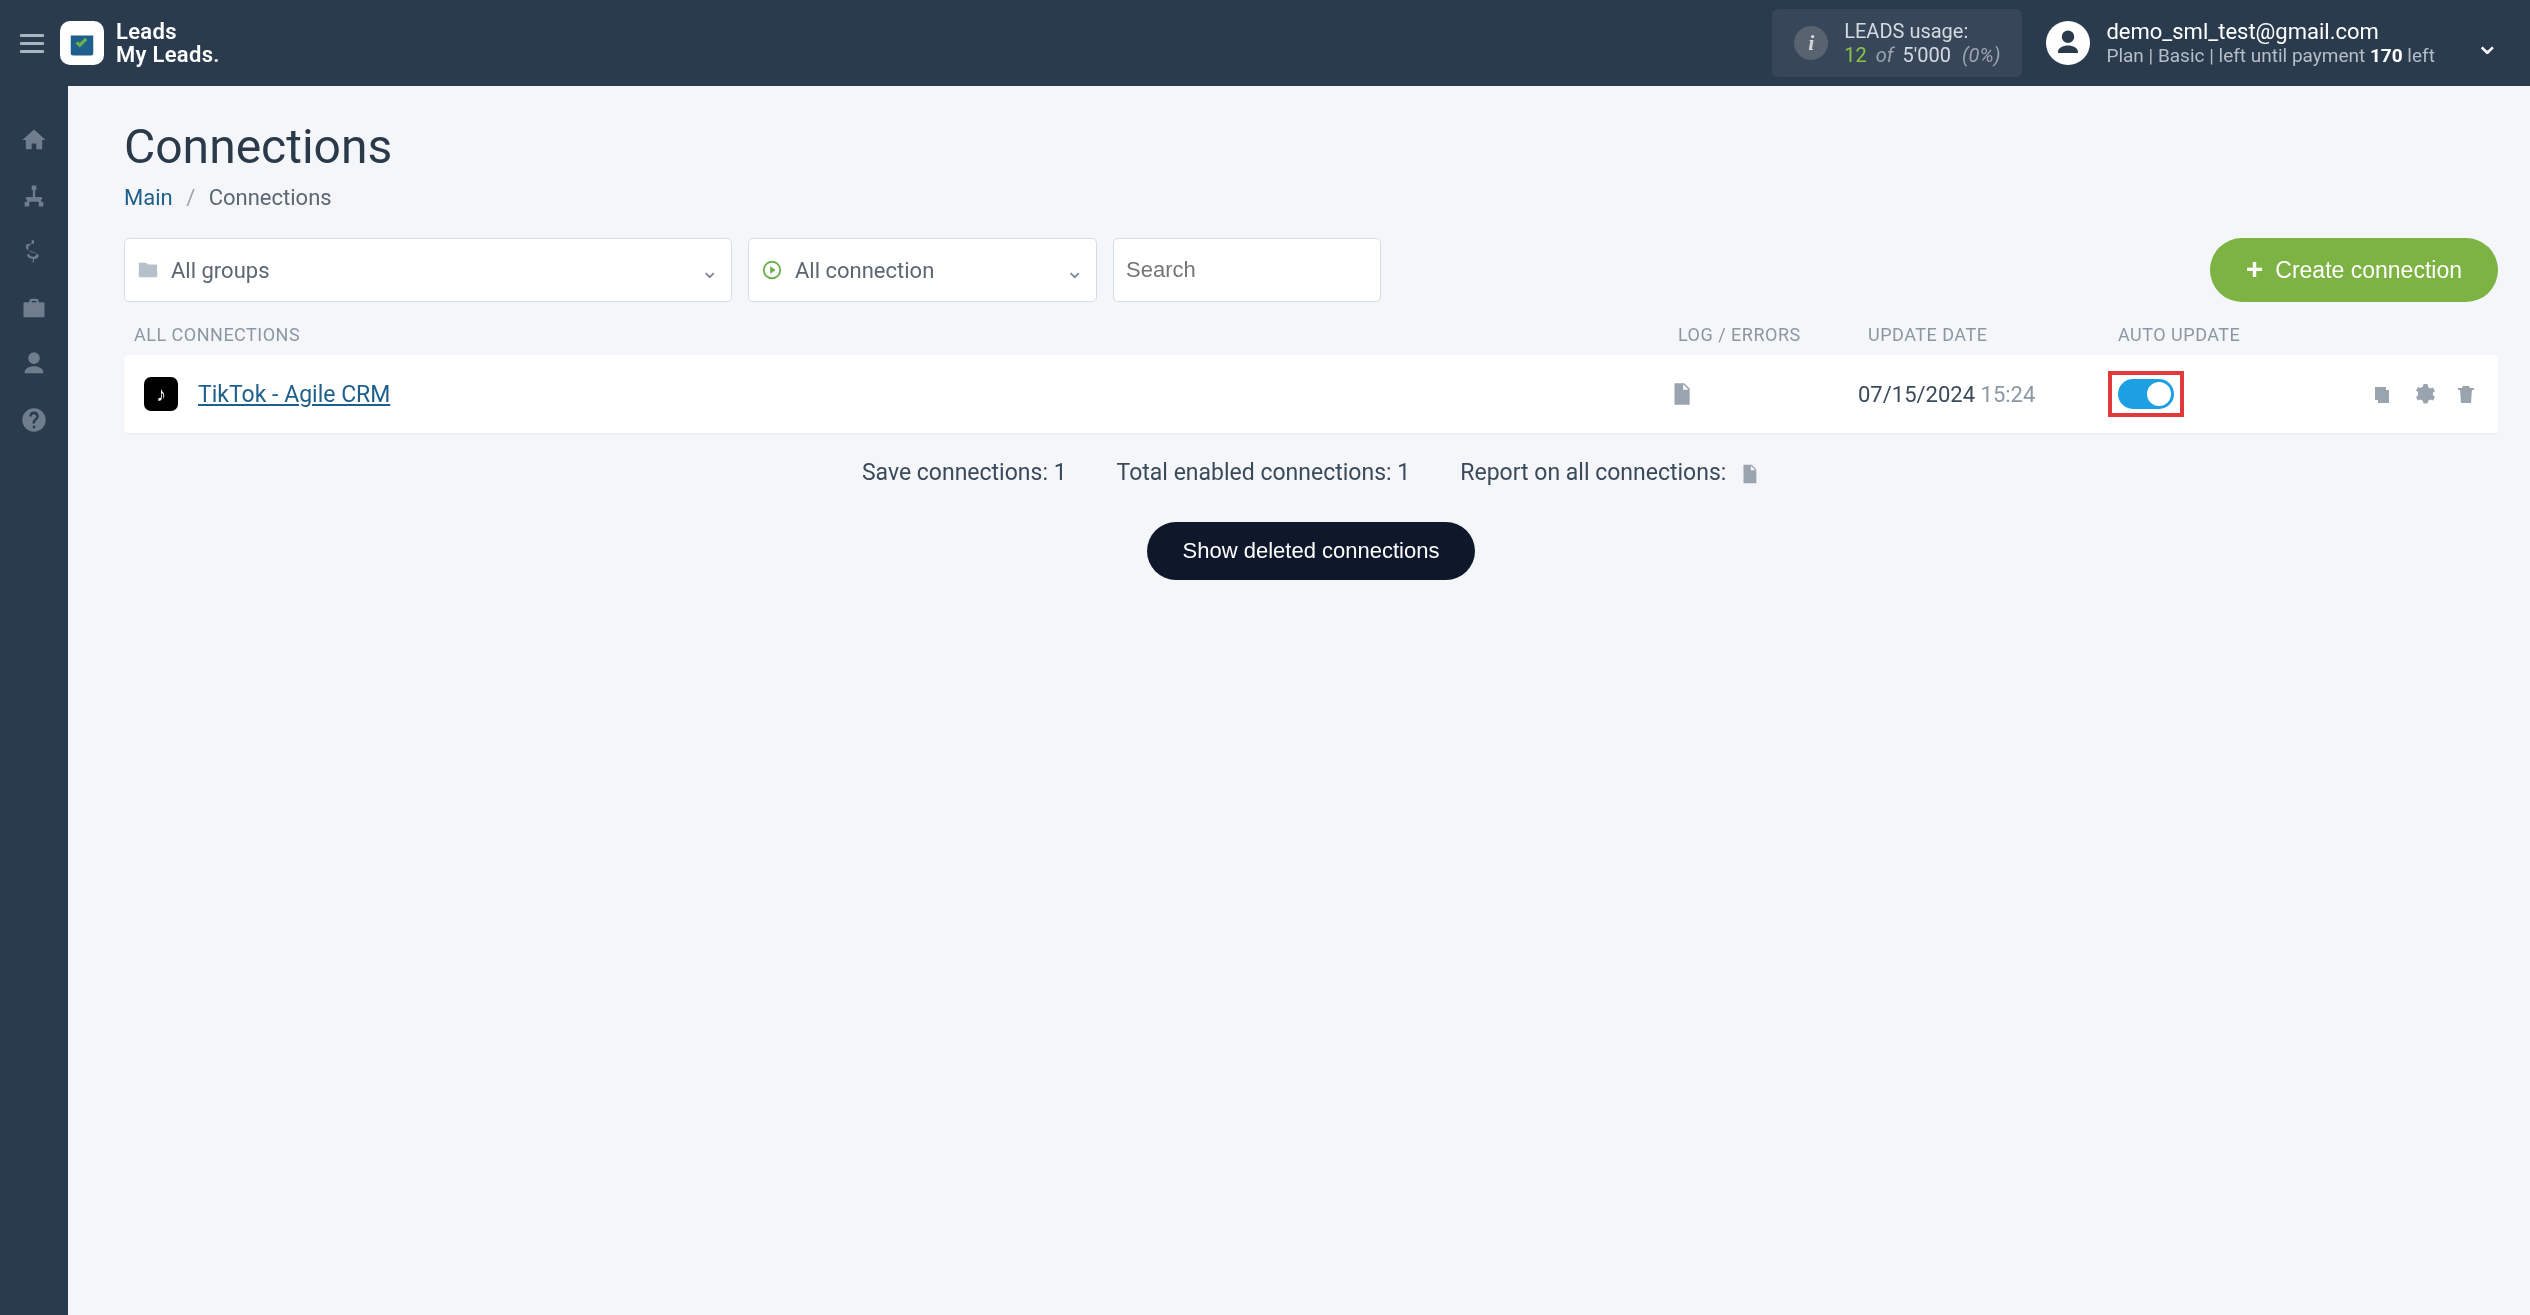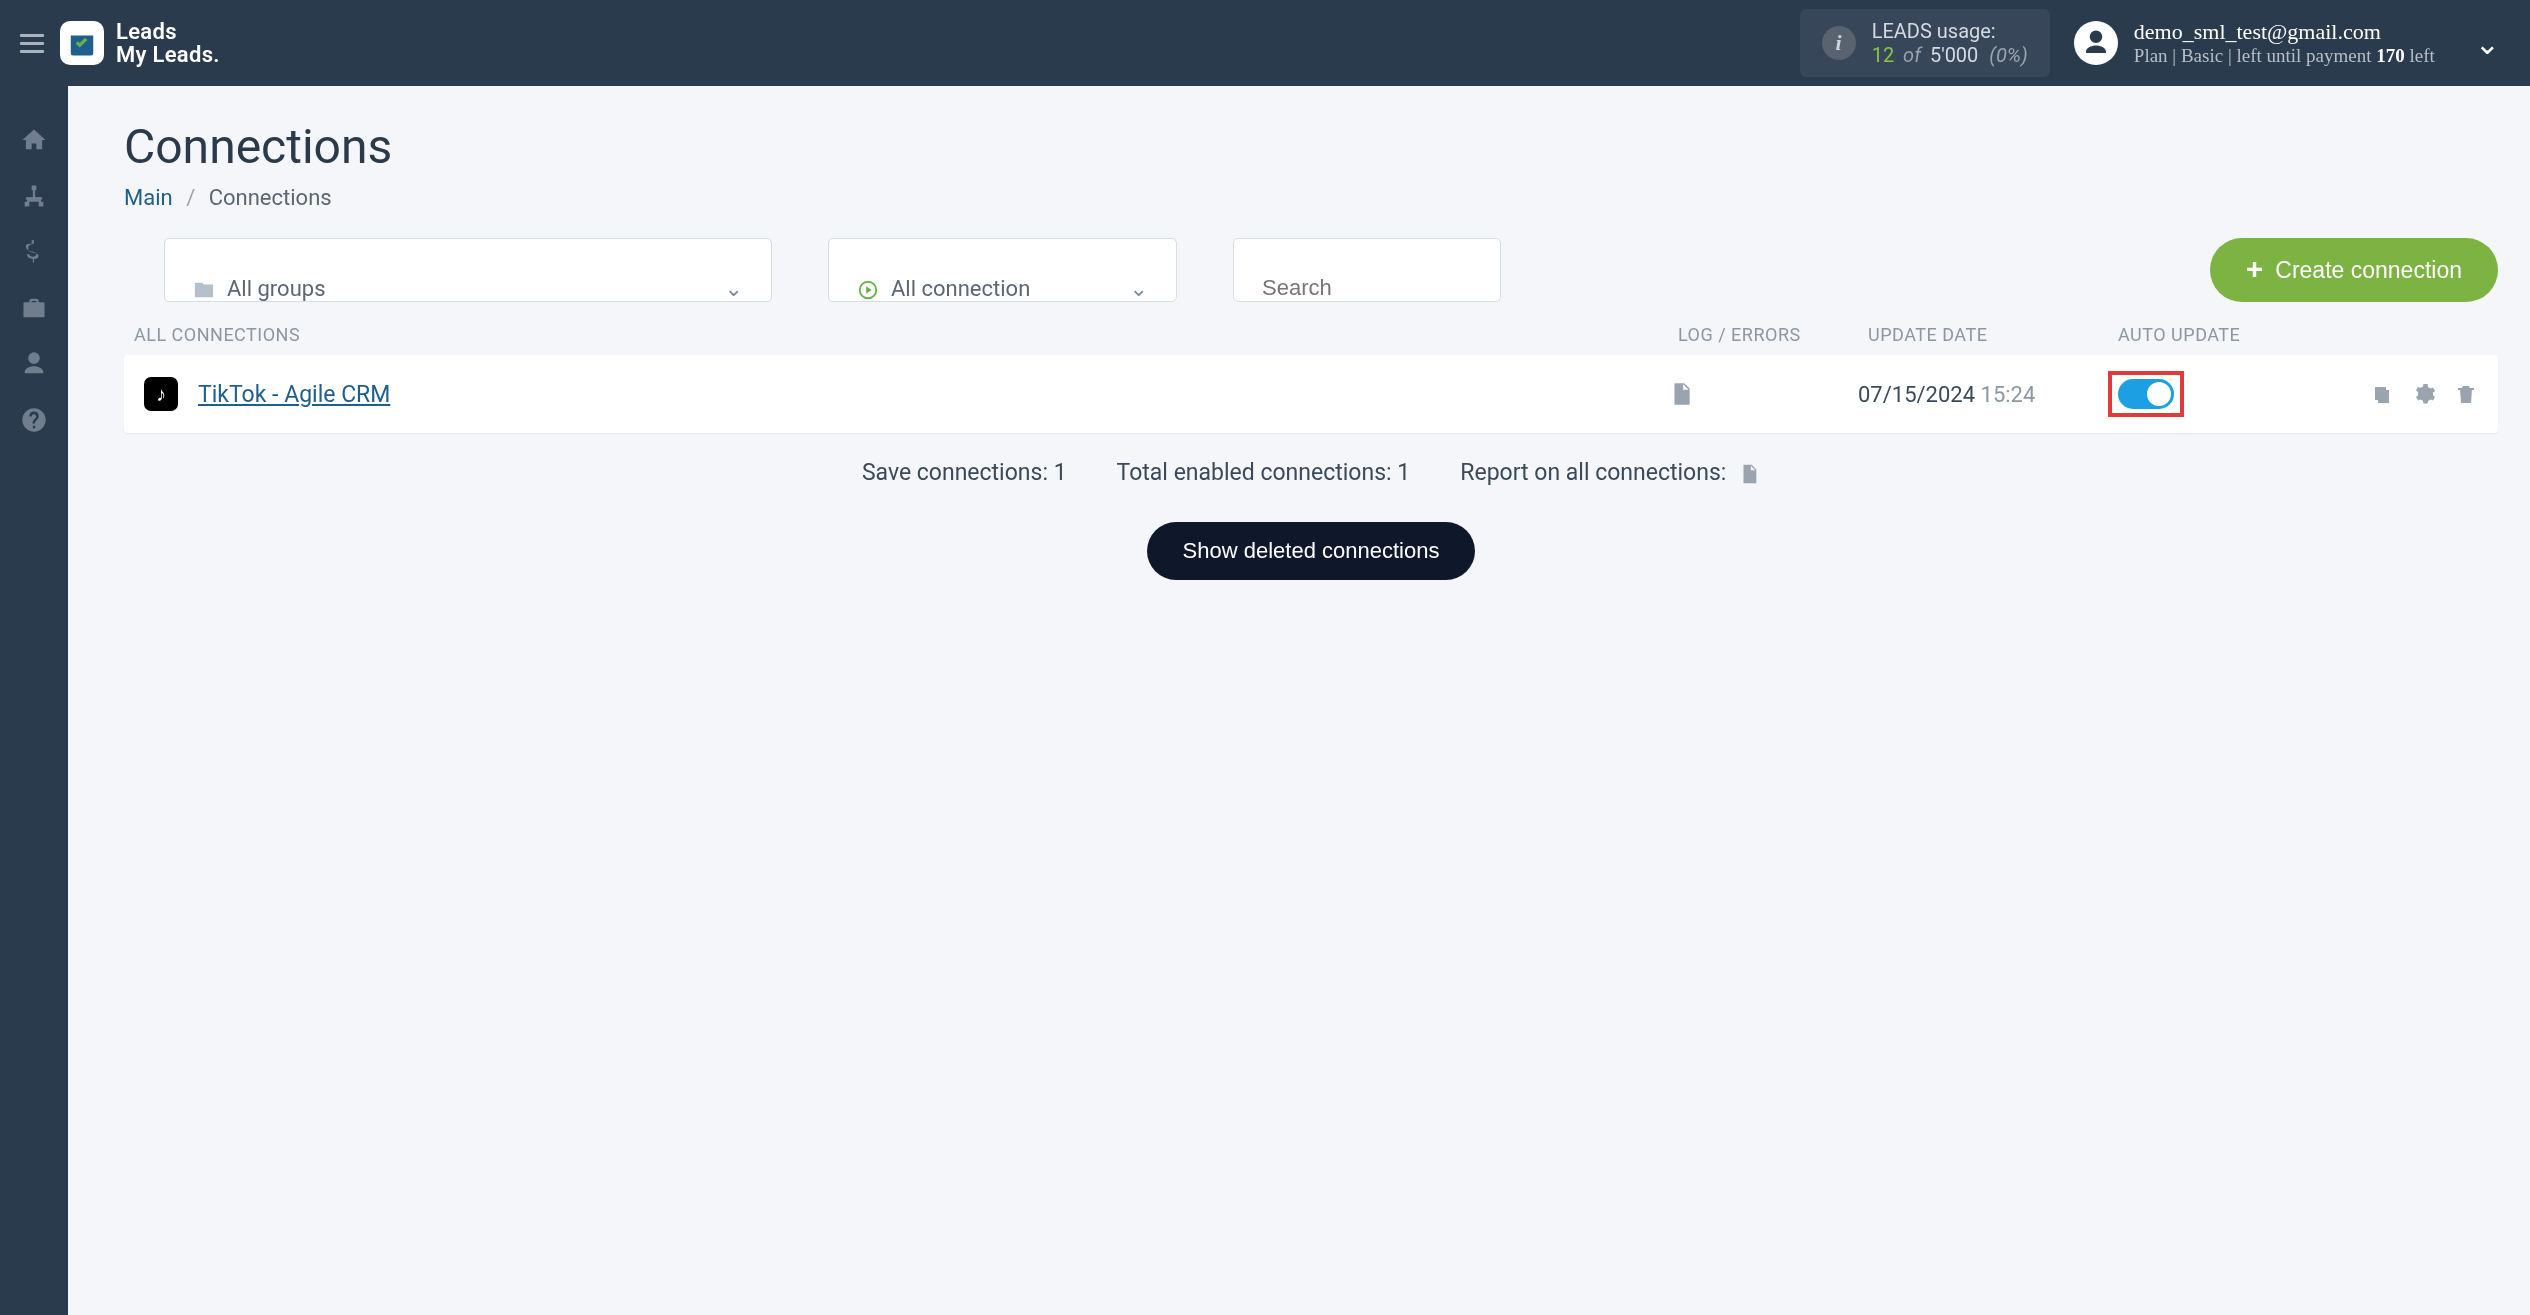--- a/index.html
+++ b/index.html
@@ -53,21 +53,21 @@
   color:#cfd5db; font-weight:700; font-style: italic; font-family: Georgia, serif;
   font-size:22px;
 }
 .leads-usage .usage-line1 { color:#d4dae1; font-size:20px; }
 .leads-usage .usage-line2 { font-size:20px; }
 .leads-usage .usage-line2 .used { color:#8bc34a; }
 .leads-usage .usage-line2 .of { color:#9aa4af; font-style:italic; padding:0 4px; }
 .leads-usage .usage-line2 .limit { color:#d4dae1; }
 .leads-usage .usage-line2 .pct { color:#9aa4af; font-style:italic; padding-left:6px; }
 .account {
-  display:flex; align-items:center; gap:16px;font-family:Liberation Serif, serif;
+  display:flex; align-items:center; gap:16px;
 }
 .avatar-circle {
   width:44px; height:44px; border-radius:50%; background:#fff;
   display:flex; align-items:center; justify-content:center;
 }
 .avatar-circle svg { width:30px; height:30px; fill:#2b3b4e; }
 .account .email { font-size:22px; color:#fff; }
 .account .plan { font-size:19px; color:#b6bec8; }
 .account .plan .days { color:#fff; font-weight:700; }
 .header-caret {
@@ -94,22 +94,22 @@
   background:#f4f6f9;
 }
 .page-title { font-size:48px; font-weight:400; color:#2b3a4a; margin-bottom:10px; }
 .breadcrumb { font-size:22px; color:#5b6773; margin-bottom:28px; }
 .breadcrumb a { color:#1f5f8b; text-decoration:none; }
 .breadcrumb .sep { padding:0 8px; color:#9aa4af; }
 
 .filters-row { display:flex; gap:16px; align-items:center; margin-bottom:22px; }
 .select-box, .input-box {
   background:#fff; border:1px solid #d5dde5; border-radius:5px;
-  height:64px; display:flex; align-items:flex-end; padding:0 28px;
-  font-size:22px; color:#5b6773; cursor:pointer; position:relative;margin-left:40px;
+  height:64px; display:flex; align-items:center; padding:0 12px;
+  font-size:22px; color:#5b6773; cursor:pointer; position:relative;
 }
 .select-box .sel-icon { color:#b6c0ca; display:flex; align-items:center; margin-right:12px;}
 .select-box .sel-icon.green { color:#6ab04c; }
 .select-box .chevron { margin-left:auto; color:#7c8a98; }
 #group-select { width:608px; }
 #status-select { width:349px; }
 #search-input-box { width:268px; }
 #search-input-box input {
   border:none; outline:none; font-size:22px; width:100%;
   color:#5b6773; background:transparent;

